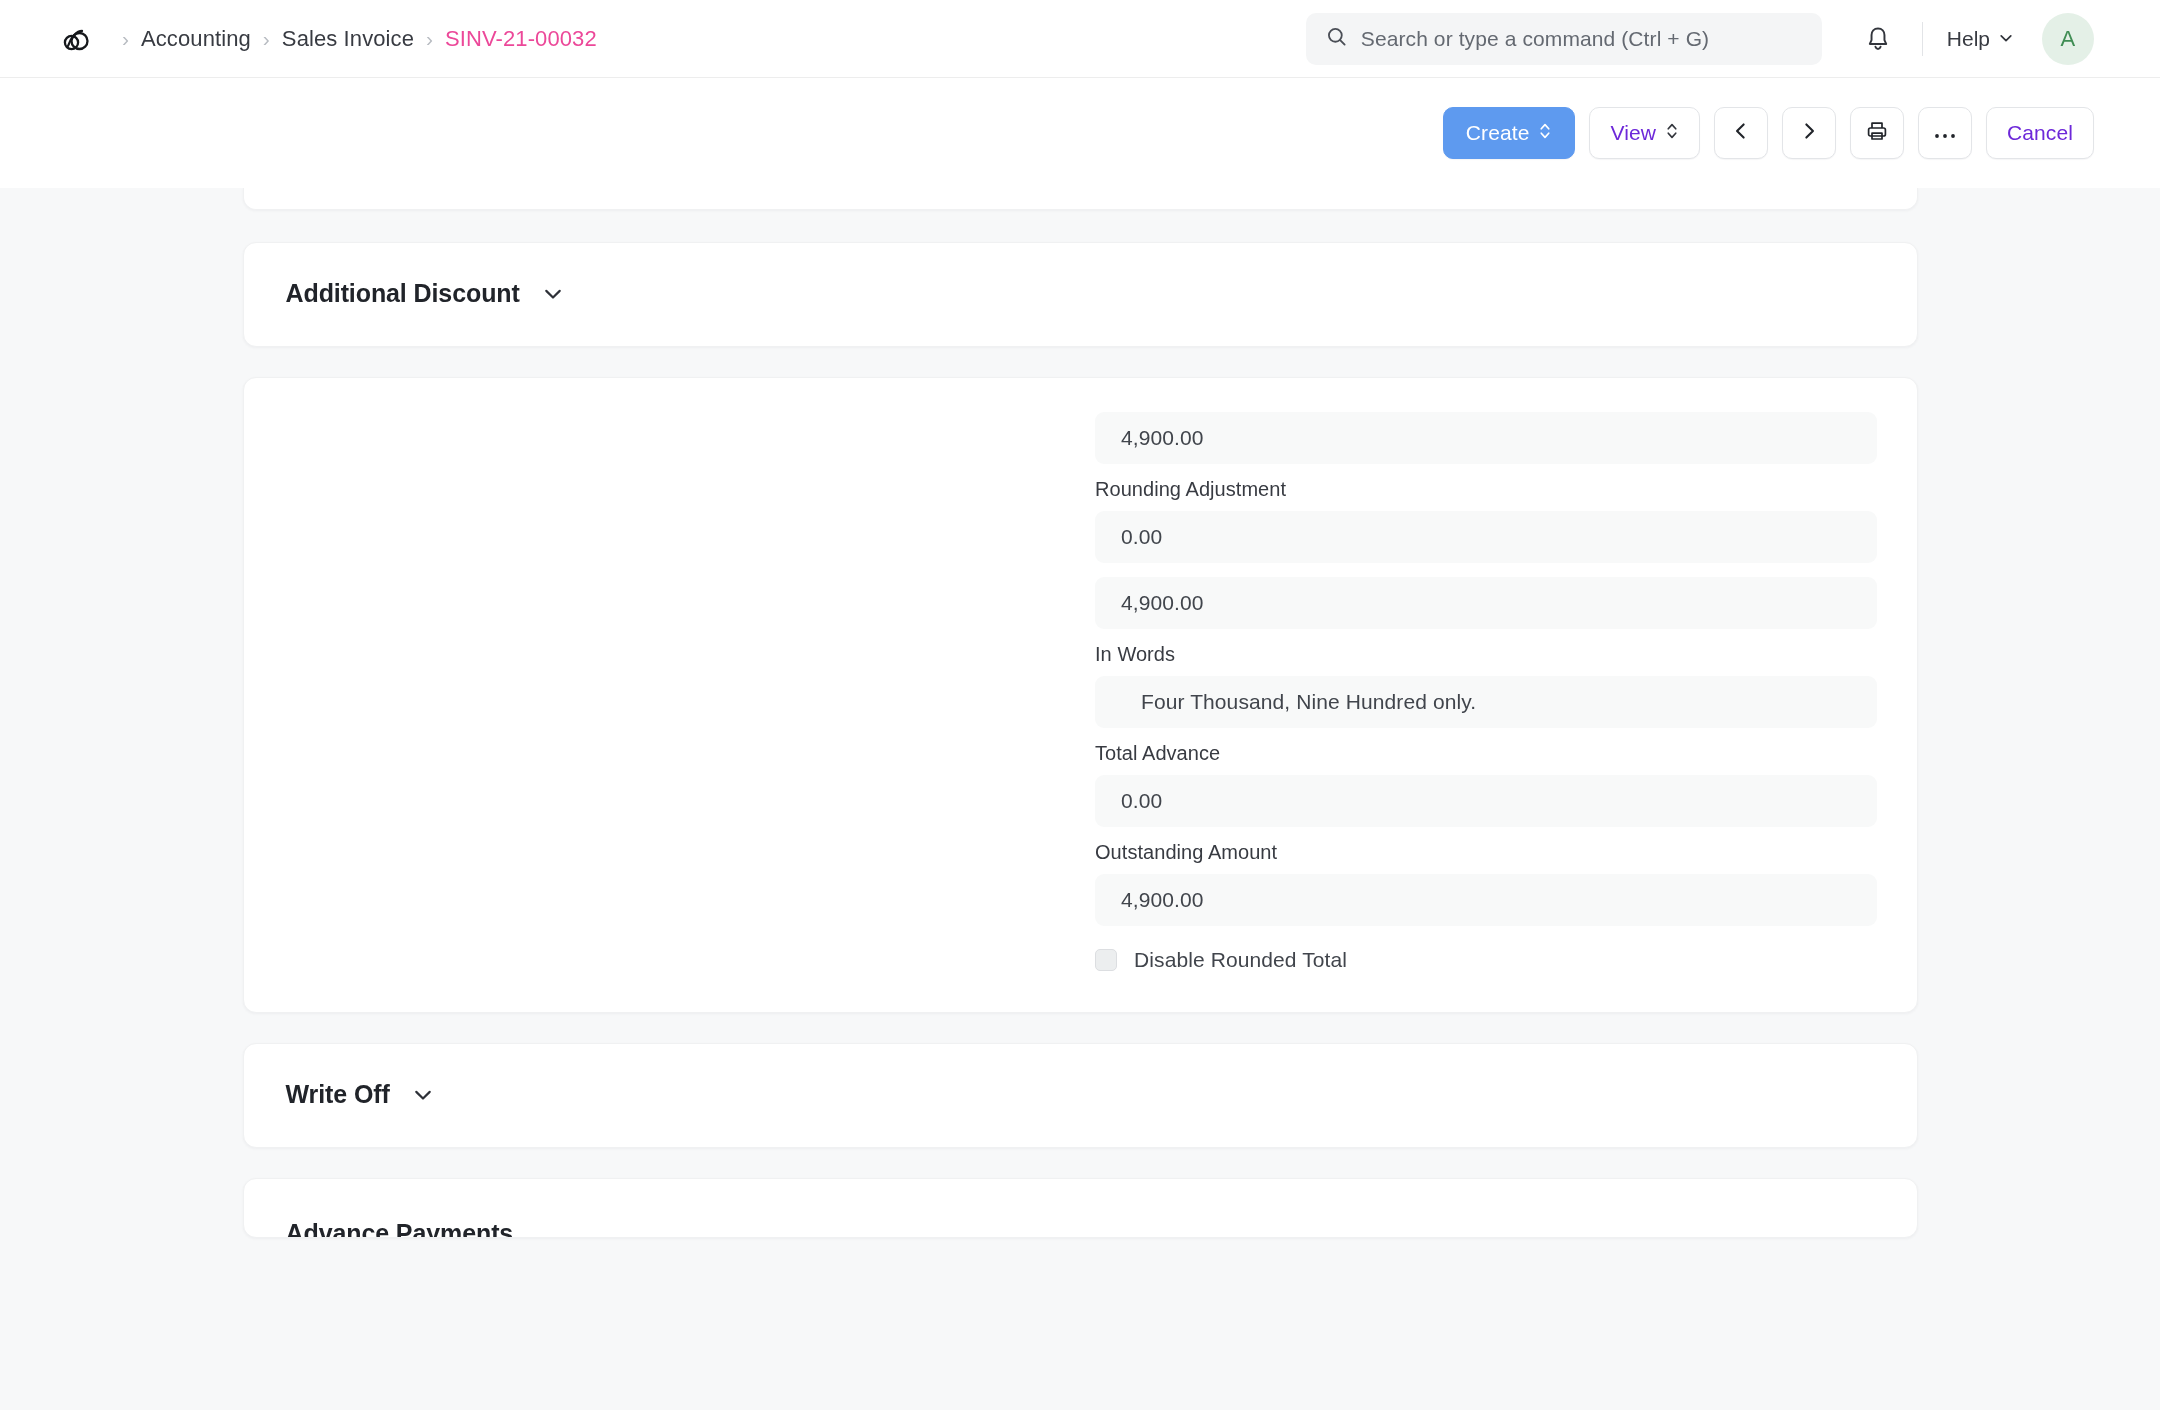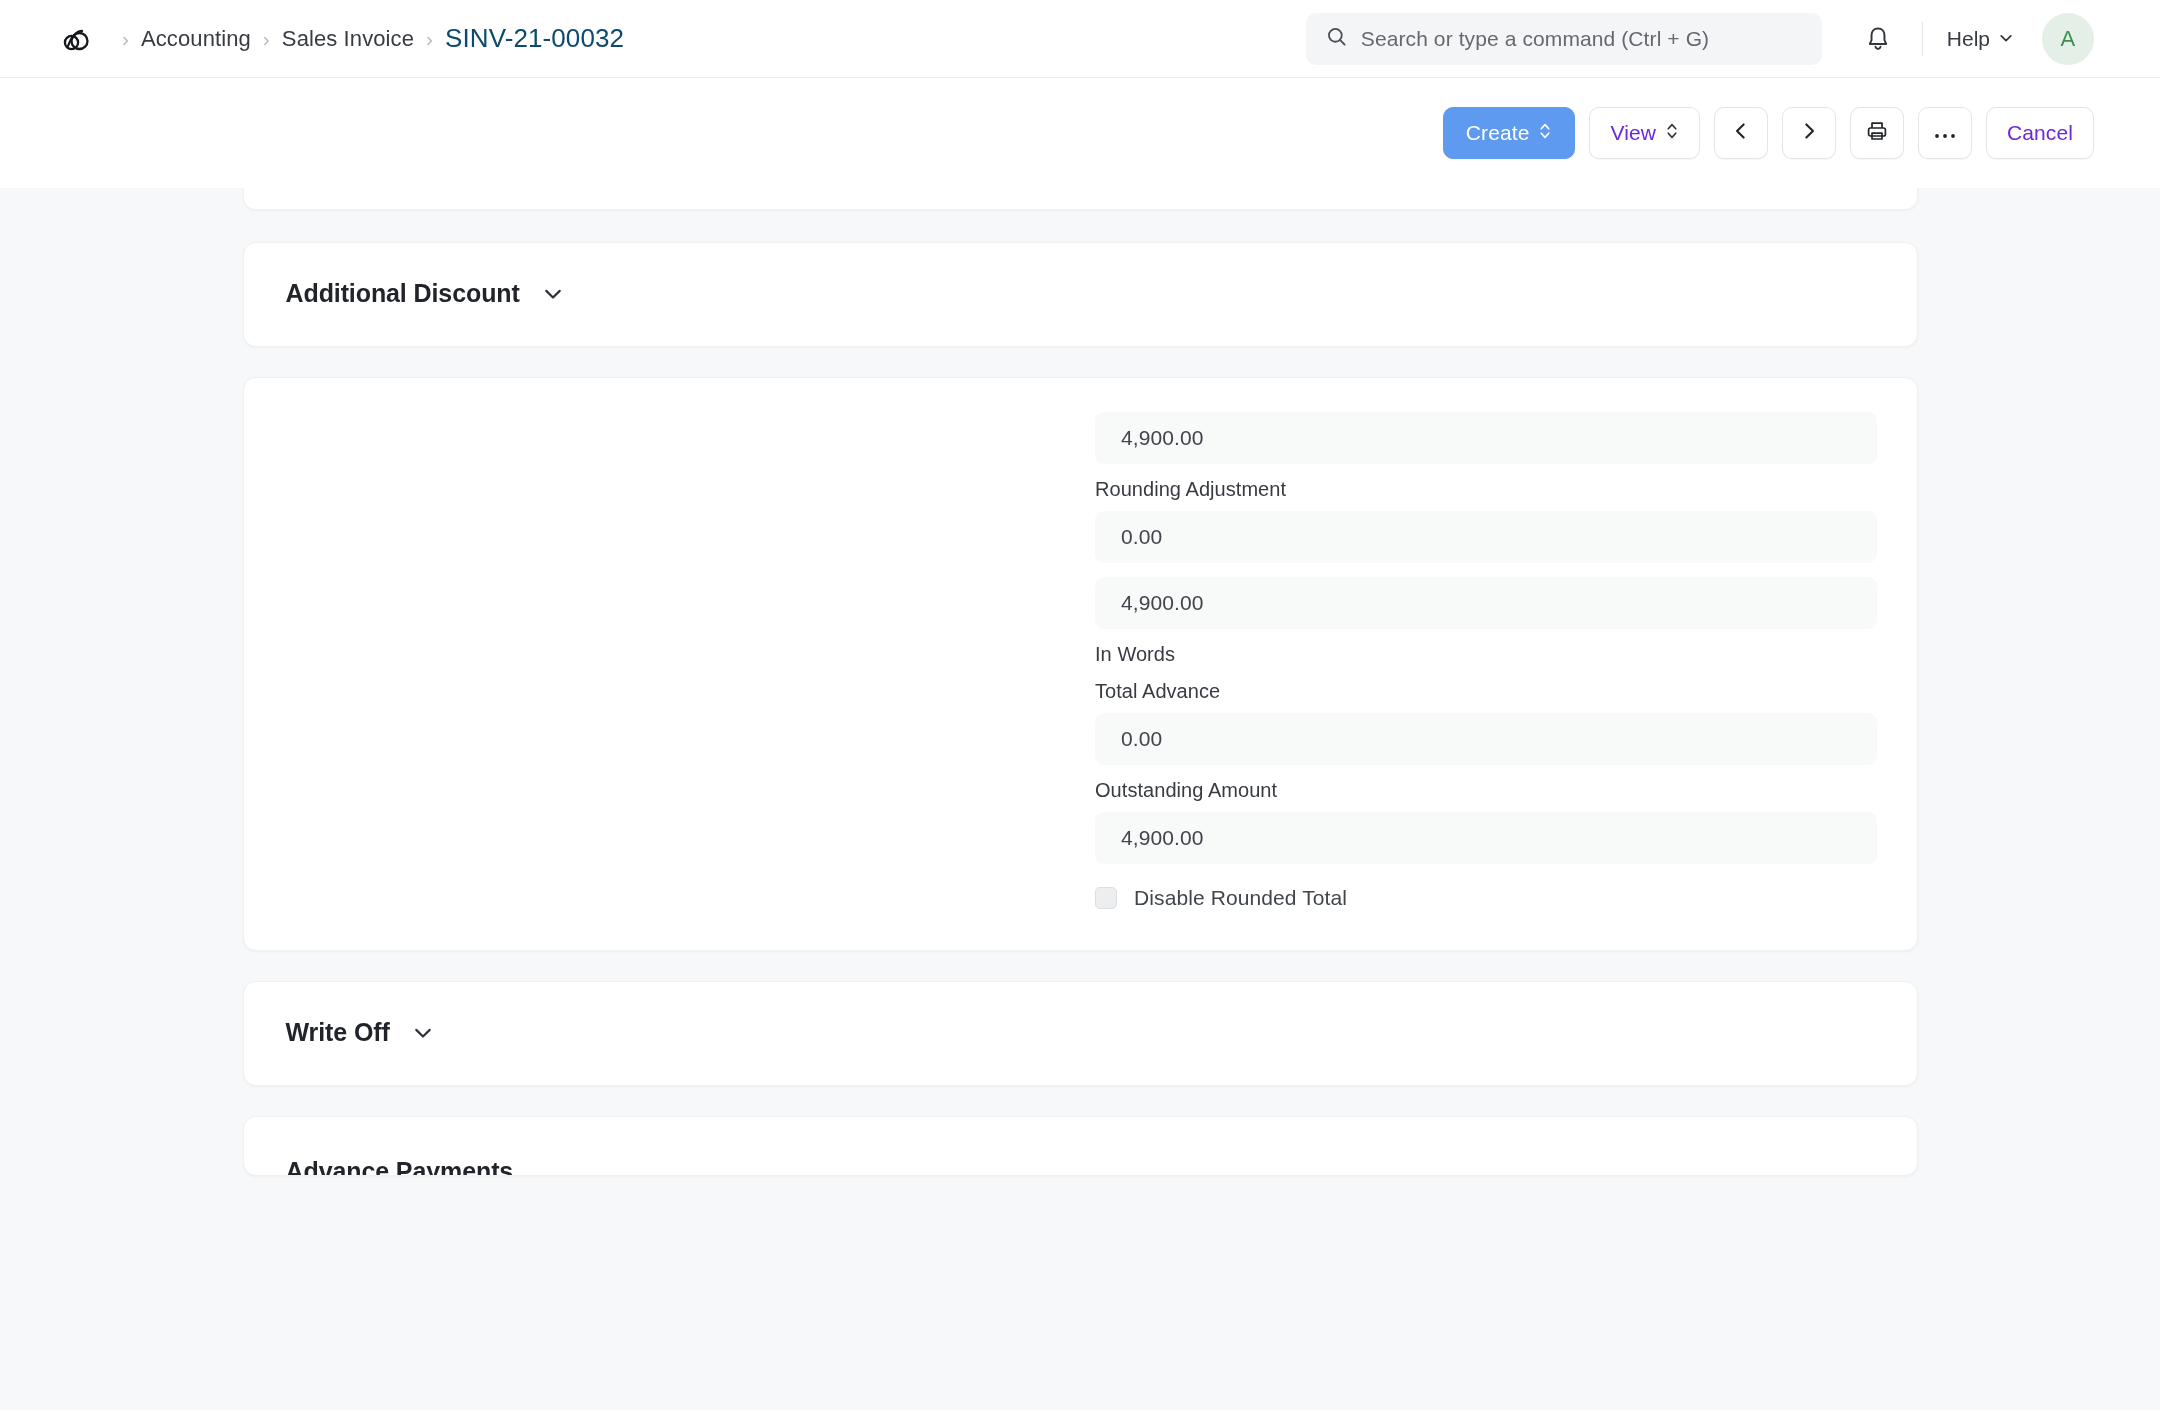--- a/index.html
+++ b/index.html
@@ -49,22 +49,22 @@
   }
 
   .crumb-link {
     font-size: 22px;
     color: #383B42;
     text-decoration: none;
     letter-spacing: 0.1px;
   }
 
   .crumb-current {
-    font-size: 26px;
-    color: #0c4a6e;
+    font-size: 22px;
+    color: #ec4899;
     letter-spacing: 0.1px;
   }
 
   .nav-right {
     margin-left: auto;
     display: flex;
     align-items: center;
   }
 
   .searchbox {
@@ -494,20 +494,21 @@
           <div class="field-label">Rounding Adjustment</div>
           <div class="field-value">0.00</div>
         </div>
 
         <div class="field">
           <div class="field-value">4,900.00</div>
         </div>
 
         <div class="field wide">
           <div class="field-label">In Words</div>
+          <div class="field-value">Four Thousand, Nine Hundred only.</div>
         </div>
 
         <div class="field">
           <div class="field-label">Total Advance</div>
           <div class="field-value">0.00</div>
         </div>
 
         <div class="field">
           <div class="field-label">Outstanding Amount</div>
           <div class="field-value">4,900.00</div>

